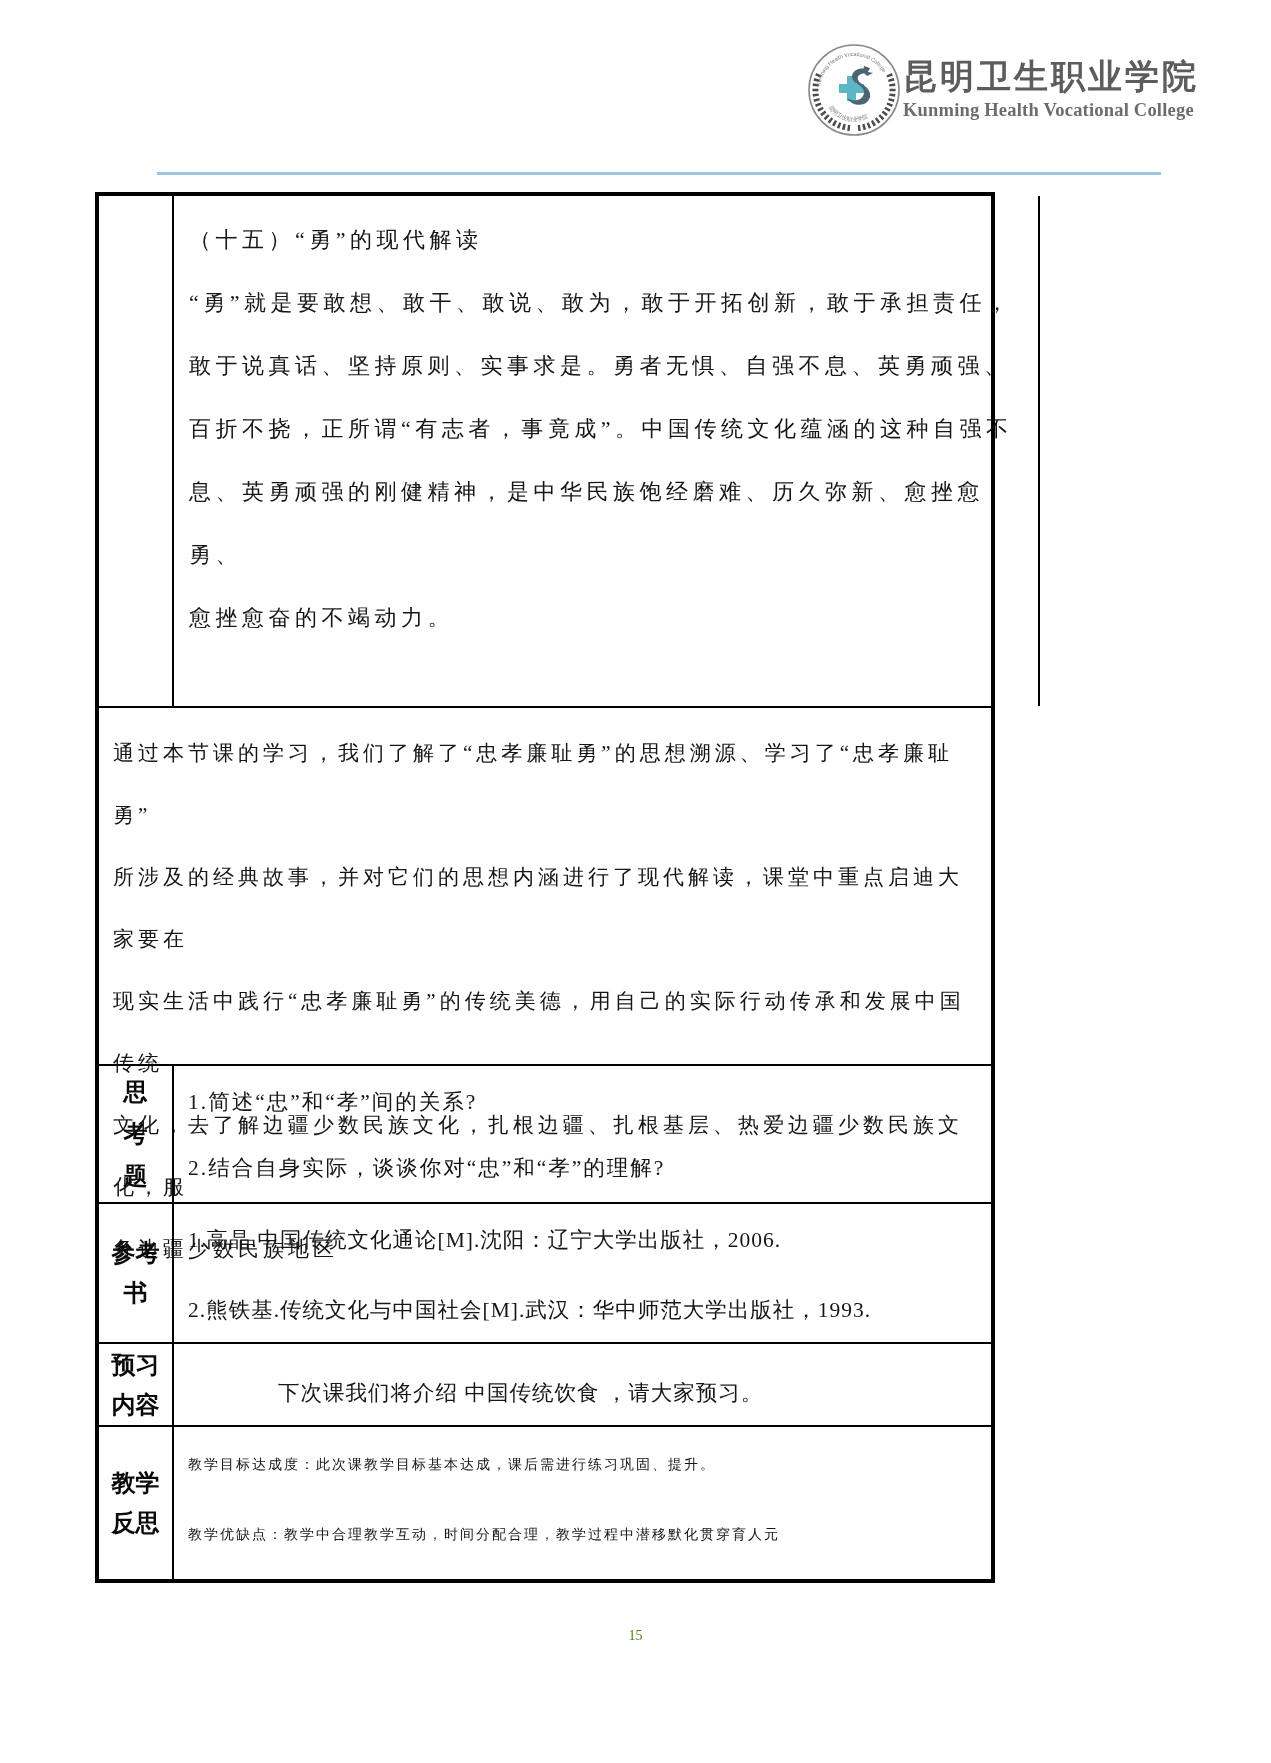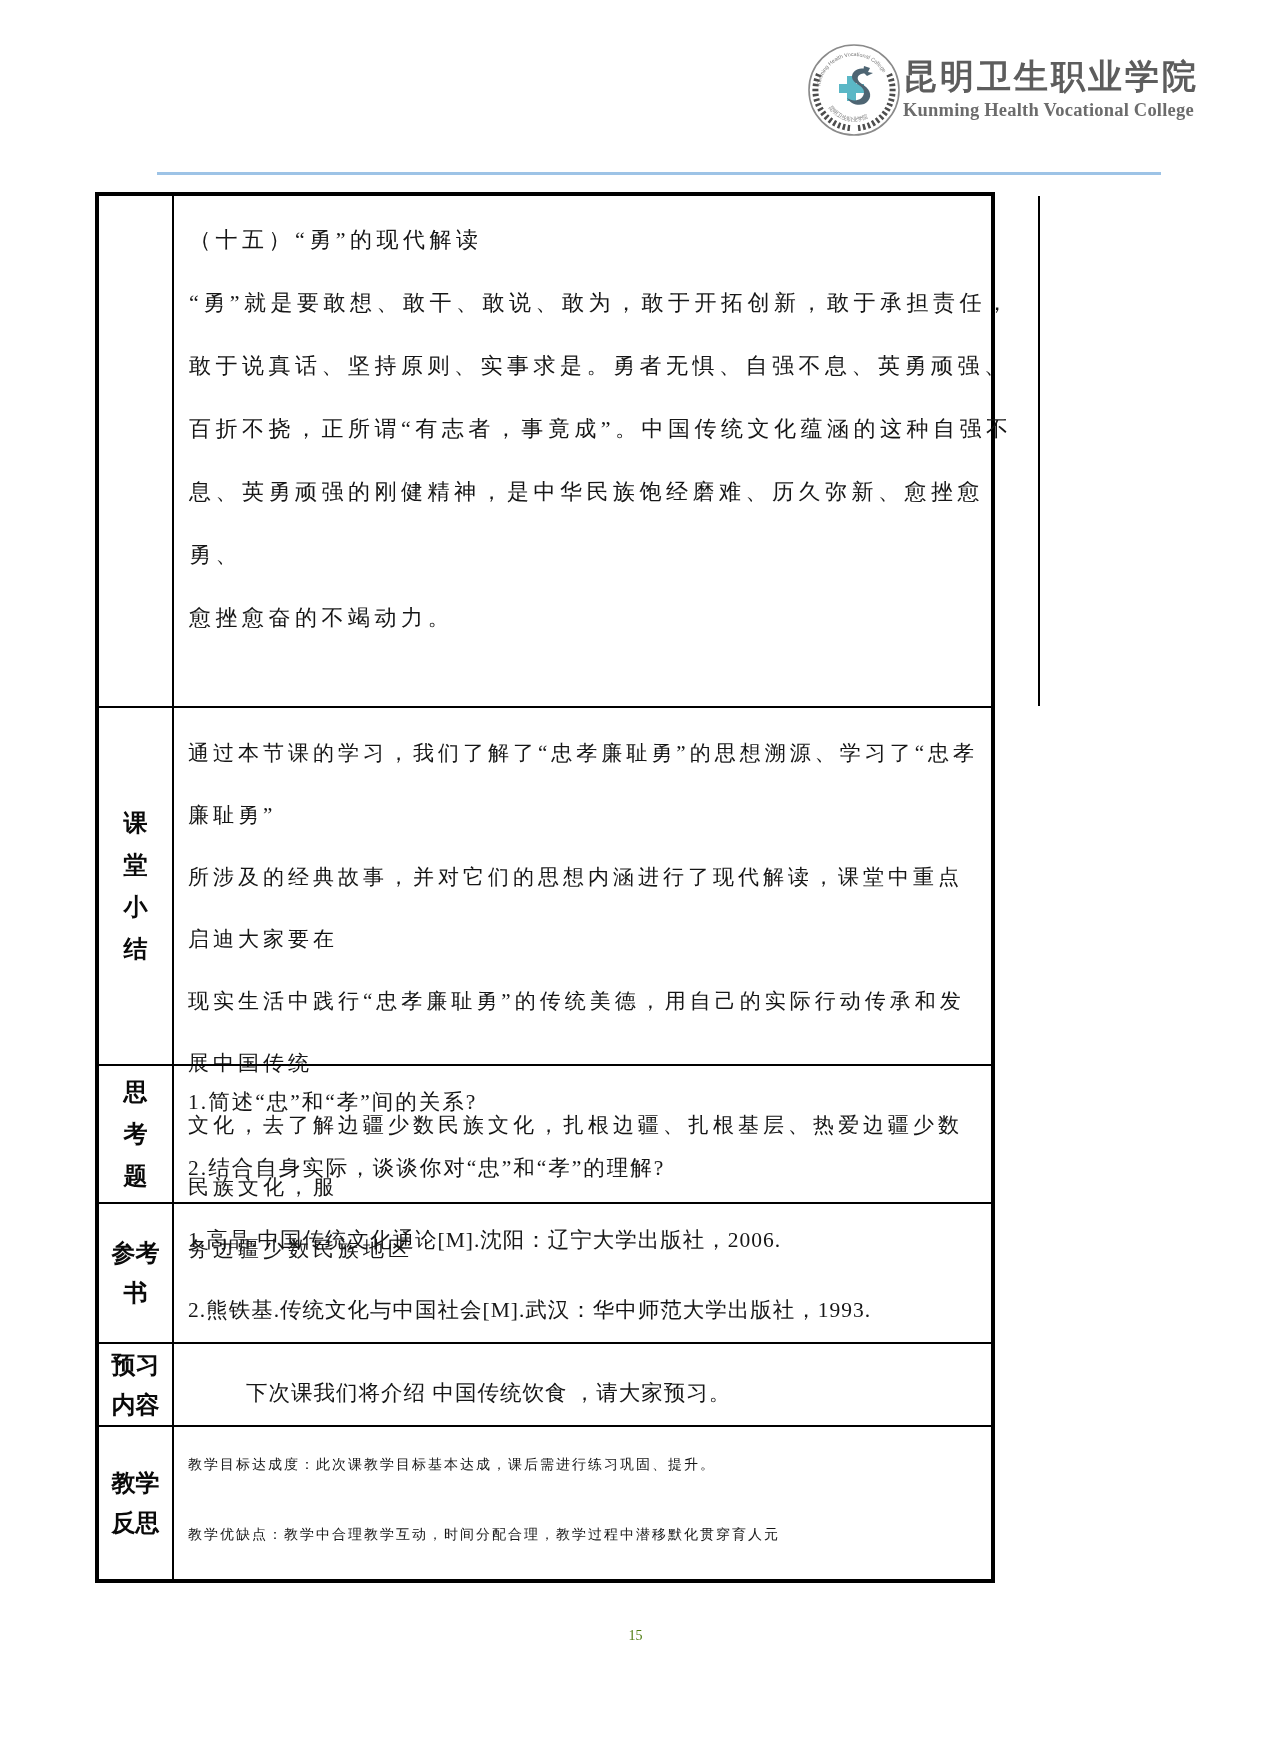--- a/index.html
+++ b/index.html
@@ -37,21 +37,21 @@
     border: 4px solid #000;
     display: flex; flex-direction: column;
     background: #fff;
   }
   .t-row { display: flex; flex-direction: row; width: 100%; }
   .t-row + .t-row { border-top: 2px solid #000; }
   .r1 { height: 510px; }
   .r2 { height: 358px; }
   .r3 { height: 138px; }
   .r4 { height: 140px; }
-  .r5 { height: 83px; }
+  .r5 { height: 83px; gap: 32px; }
   .r6 { flex: 1; }
 
   .label-cell {
     flex: 0 0 75px; border-right: 2px solid #000;
     display: flex; align-items: center; justify-content: center;
     font-family: "Liberation Sans", "DejaVu Sans", sans-serif;
     font-weight: bold; font-size: 24px; color: #0a0a0a;
     text-align: center;
   }
   .label-stack-1 { width: 26px; line-height: 42px; word-break: break-all; }
@@ -123,23 +123,20 @@
     <div class="content-main"><span>（十五）“勇”的现代解读</span>
 <span>“勇”就是要敢想、敢干、敢说、敢为，敢于开拓创新，敢于承担责任，
 敢于说真话、坚持原则、实事求是。勇者无惧、自强不息、英勇顽强、
 百折不挠，正所谓“有志者，事竟成”。中国传统文化蕴涵的这种自强不
 息、英勇顽强的刚健精神，是中华民族饱经磨难、历久弥新、愈挫愈勇、
 愈挫愈奋的不竭动力。</span></div>
     <div class="side-cell"></div>
   </div>
 
   <div class="t-row r2">
-    <div class="label-cell">
-      <div class="label-stack-1">课堂小结</div>
-    </div>
     <div class="content-cell">通过本节课的学习，我们了解了“忠孝廉耻勇”的思想溯源、学习了“忠孝廉耻勇”
 所涉及的经典故事，并对它们的思想内涵进行了现代解读，课堂中重点启迪大家要在
 现实生活中践行“忠孝廉耻勇”的传统美德，用自己的实际行动传承和发展中国传统
 文化，去了解边疆少数民族文化，扎根边疆、扎根基层、热爱边疆少数民族文化，服
 务边疆少数民族地区</div>
   </div>
 
   <div class="t-row r3">
     <div class="label-cell">
       <div class="label-stack-1">思考题</div>

